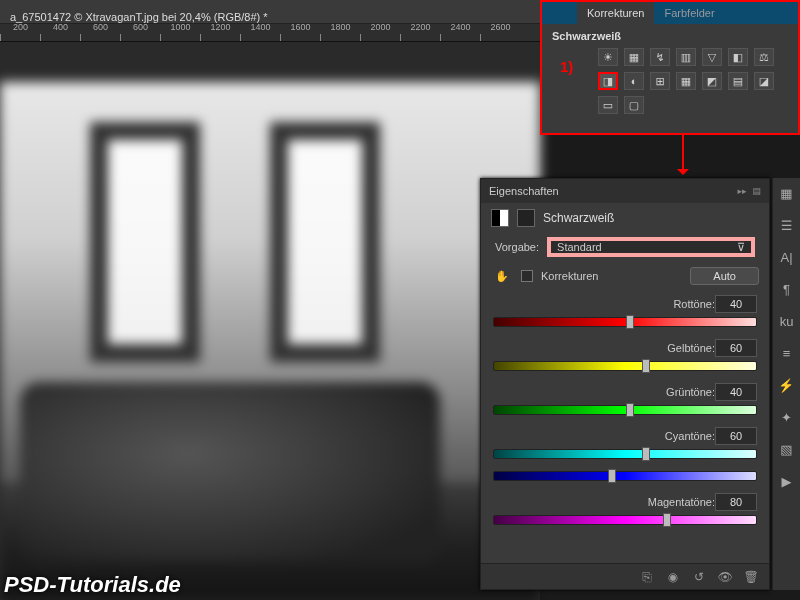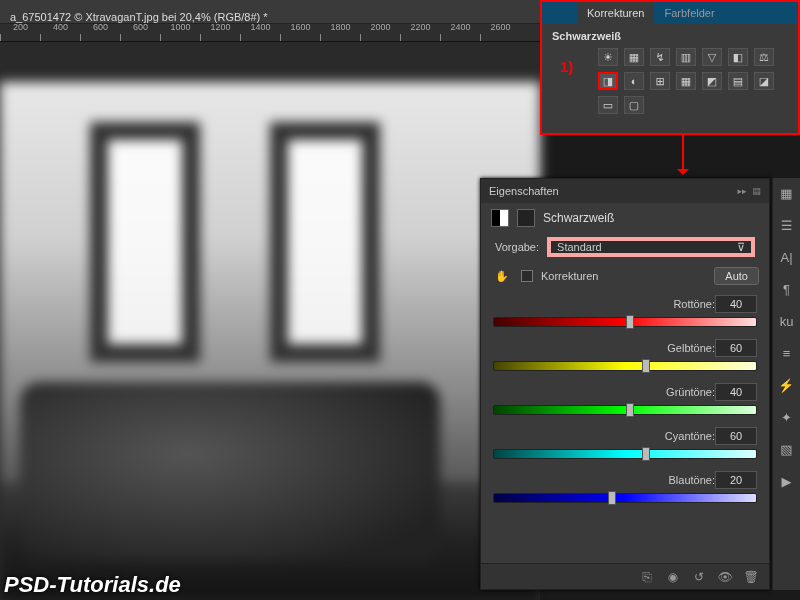--- a/index.html
+++ b/index.html
@@ -39,21 +39,21 @@
 .eig-header-spacer { flex: 1; }
 .eig-header-icons { display: flex; gap: 6px; font-size: 9px; color: #888; }
 .eig-title-row { display: flex; align-items: center; height: 30px; padding: 0 10px; gap: 8px; font-size: 12px; color: #ddd; }
 .adj-icon { width: 18px; height: 18px; background: linear-gradient(90deg,#000 50%,#fff 50%); border: 1px solid #666; }
 .mask-icon { width: 18px; height: 18px; background: #222; border: 1px solid #666; }
 .preset-row { display: flex; align-items: center; padding: 4px 14px; gap: 8px; font-size: 11px; }
 .preset-select { flex: 1; height: 20px; background: #2b2b2b; border: 4px solid #fca5a5; color: #ccc; font-size: 11px; padding: 0 6px; display: flex; align-items: center; justify-content: space-between; }
 .tint-row { display: flex; align-items: center; padding: 6px 10px; gap: 8px; font-size: 11px; }
 .hand-icon { width: 22px; height: 18px; display: flex; align-items: center; justify-content: center; color: #ccc; }
 .checkbox { width: 12px; height: 12px; border: 1px solid #777; background: #2b2b2b; }
-.auto-btn { margin-left: auto; padding: 2px 10px; background: #4a4a4a; border: 1px solid #666; font-size: 11px; color: #ddd; border-radius: 3px; }
+.auto-btn { margin-left: auto; padding: 2px 22px; background: #4a4a4a; border: 1px solid #666; font-size: 11px; color: #ddd; border-radius: 3px; }
 
 .slider-group { padding: 4px 12px 8px; }
 .slider-label-row { display: flex; justify-content: flex-end; font-size: 11px; color: #ccc; align-items: center; margin-bottom: 4px; }
 .slider-value { width: 42px; height: 18px; background: #2b2b2b; border: 1px solid #555; text-align: center; font-size: 11px; color: #ddd; line-height: 17px; }
 .slider-track { position: relative; height: 10px; border: 1px solid #222; border-radius: 2px; }
 .slider-thumb { position: absolute; top: -3px; width: 8px; height: 14px; background: #bbb; border: 1px solid #555; transform: translateX(-50%); }
 .grad-red { background: linear-gradient(90deg,#400,#f00,#fdd); }
 .grad-yellow { background: linear-gradient(90deg,#440,#ff0,#ffd); }
 .grad-green { background: linear-gradient(90deg,#040,#0f0,#dfd); }
 .grad-cyan { background: linear-gradient(90deg,#044,#0ff,#dff); }
@@ -211,26 +211,31 @@
       <div class="slider-group">
         <div class="slider-label-row">
           <span>Cyantöne:</span>
           <div class="slider-value">60</div>
         </div>
         <div class="slider-track grad-cyan">
           <div class="slider-thumb" style="left:58%"></div>
         </div>
       </div>
       <div class="slider-group">
-        <div class="slider-label-row">
-          <span>Blautöne:</span>
-          <div class="slider-value">20</div>
-        </div>
         <div class="slider-track grad-blue">
           <div class="slider-thumb" style="left:45%"></div>
+        </div>
+      </div>
+      <div class="slider-group">
+        <div class="slider-label-row">
+          <span>Magentatöne:</span>
+          <div class="slider-value">80</div>
+        </div>
+        <div class="slider-track grad-magenta">
+          <div class="slider-thumb" style="left:66%"></div>
         </div>
       </div>
     </div>
   <div class="eig-footer" id="eig-footer">
       <div class="footer-icon">⎘</div>
       <div class="footer-icon">◉</div>
       <div class="footer-icon">↺</div>
       <div class="footer-icon">👁</div>
       <div class="footer-icon">🗑</div>
     </div>

